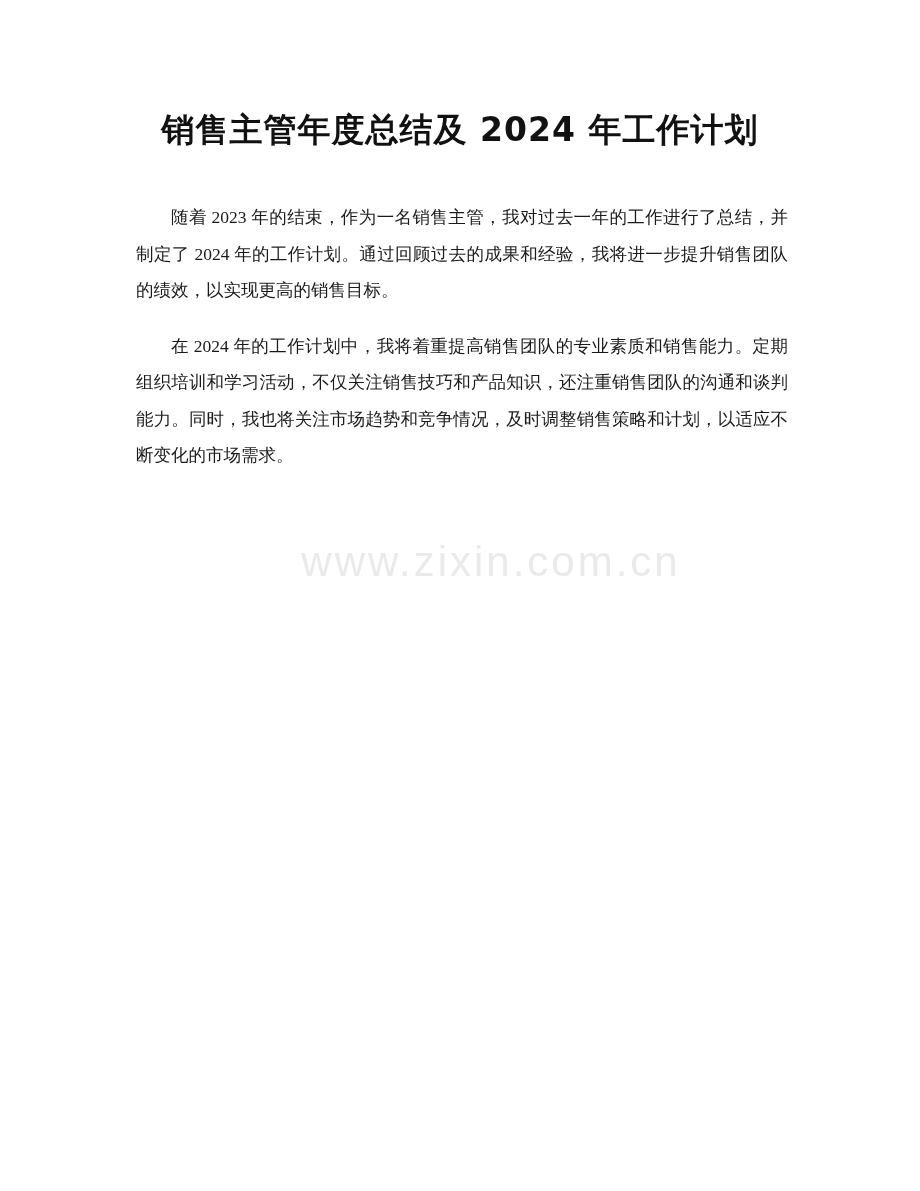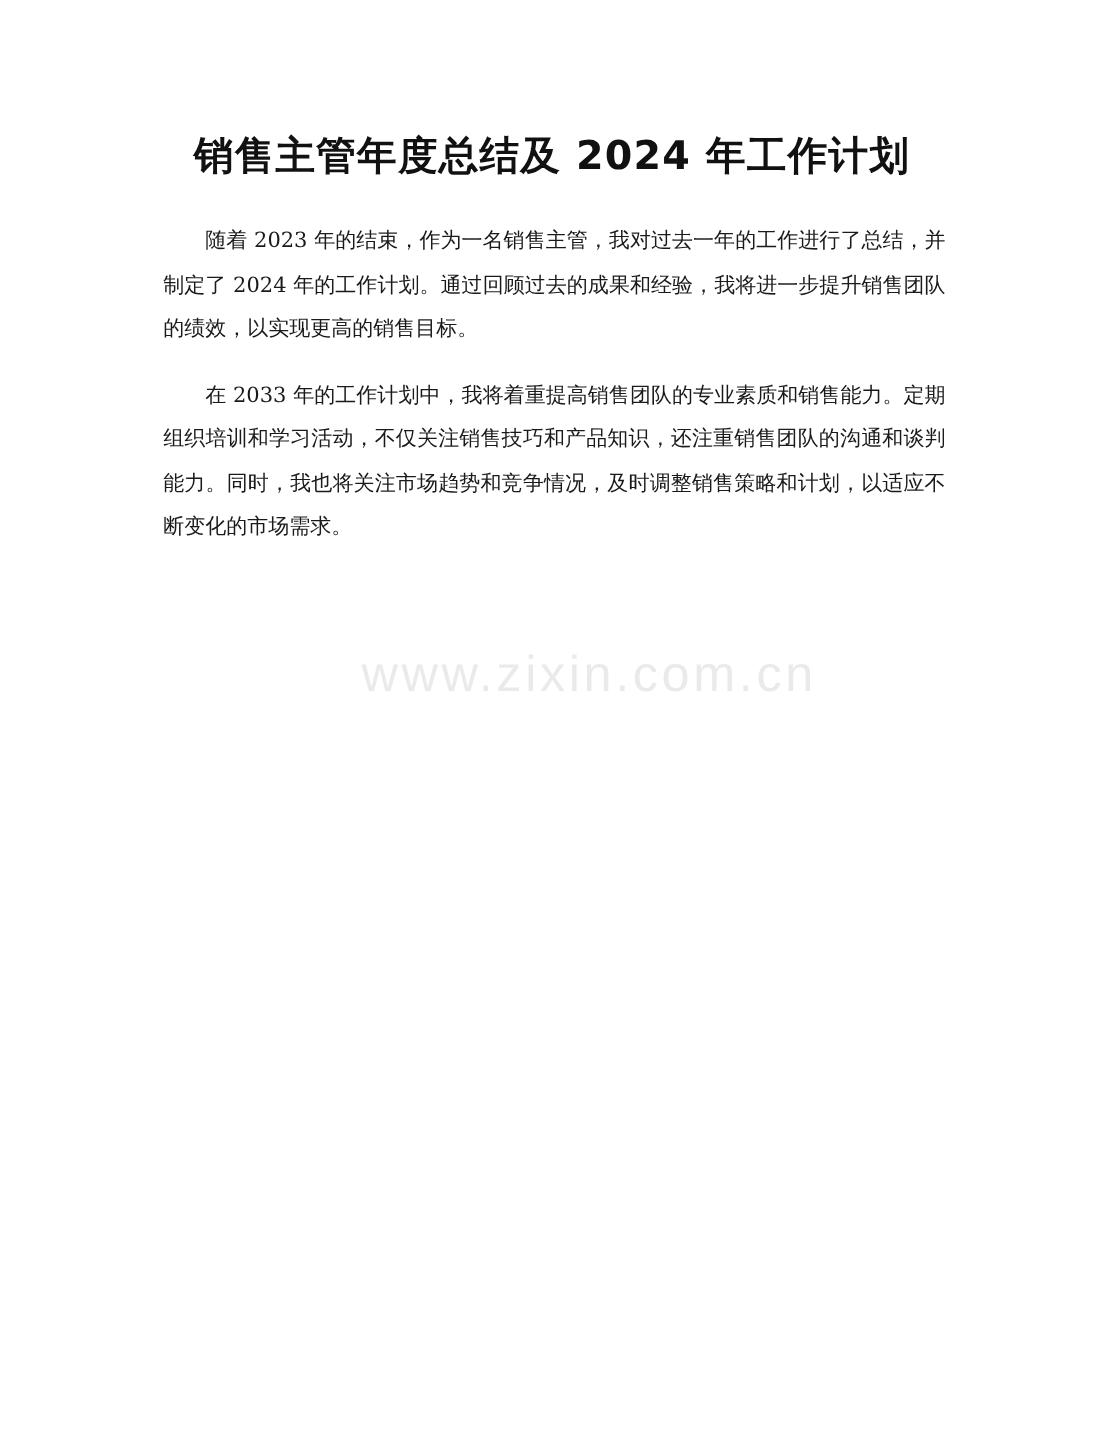--- a/index.html
+++ b/index.html
@@ -15,36 +15,36 @@
       font-weight: bold; font-size: 33px; color: #111111;
       letter-spacing: 1px;
       margin: 0;
     }
     .body {
       position: absolute; left: 136px; top: 183px; width: 652px;
       font-family: "DejaVu Serif", "Liberation Serif", serif;
       font-size: 17.5px; line-height: 36.5px; color: #1a1a1a;
       text-align: justify;
     }
-    .para { margin: 0 0 19px 0; text-indent: 2em; }
+    .para { margin: 16px 0 19px 0; text-indent: 2em; font-family: Liberation Serif, serif; }
     .watermark {
       position: absolute; left: 0; top: 538px; width: 920px;
       text-align: center;
       font-family: "Liberation Sans", sans-serif;
       font-size: 42px; color: rgba(160,160,160,0.22);
       letter-spacing: 3px;
       pointer-events: none;
       margin-left: 31px;
     }
   </style>
 </head>
 <body>
 
 <div class="page">
   <h1 class="title">销售主管年度总结及 2024 年工作计划</h1>
 
   <div class="body">
     <p class="para">随着 2023 年的结束，作为一名销售主管，我对过去一年的工作进行了总结，并制定了 2024 年的工作计划。通过回顾过去的成果和经验，我将进一步提升销售团队的绩效，以实现更高的销售目标。</p>
-    <p class="para">在 2033 年的工作计划中，我将着重提高销售团队的专业素质和销售能力。定期组织培训和学习活动，不仅关注销售技巧和产品知识，还注重销售团队的沟通和谈判能力。同时，我也将关注市场趋势和竞争情况，及时调整销售策略和计划，以适应不断变化的市场需求。</p>
+    <p class="para">在 2024 年的工作计划中，我将着重提高销售团队的专业素质和销售能力。定期组织培训和学习活动，不仅关注销售技巧和产品知识，还注重销售团队的沟通和谈判能力。同时，我也将关注市场趋势和竞争情况，及时调整销售策略和计划，以适应不断变化的市场需求。</p>
   </div>
 
   <div class="watermark">www.zixin.com.cn</div>
 </div>
 
 </body></html>

